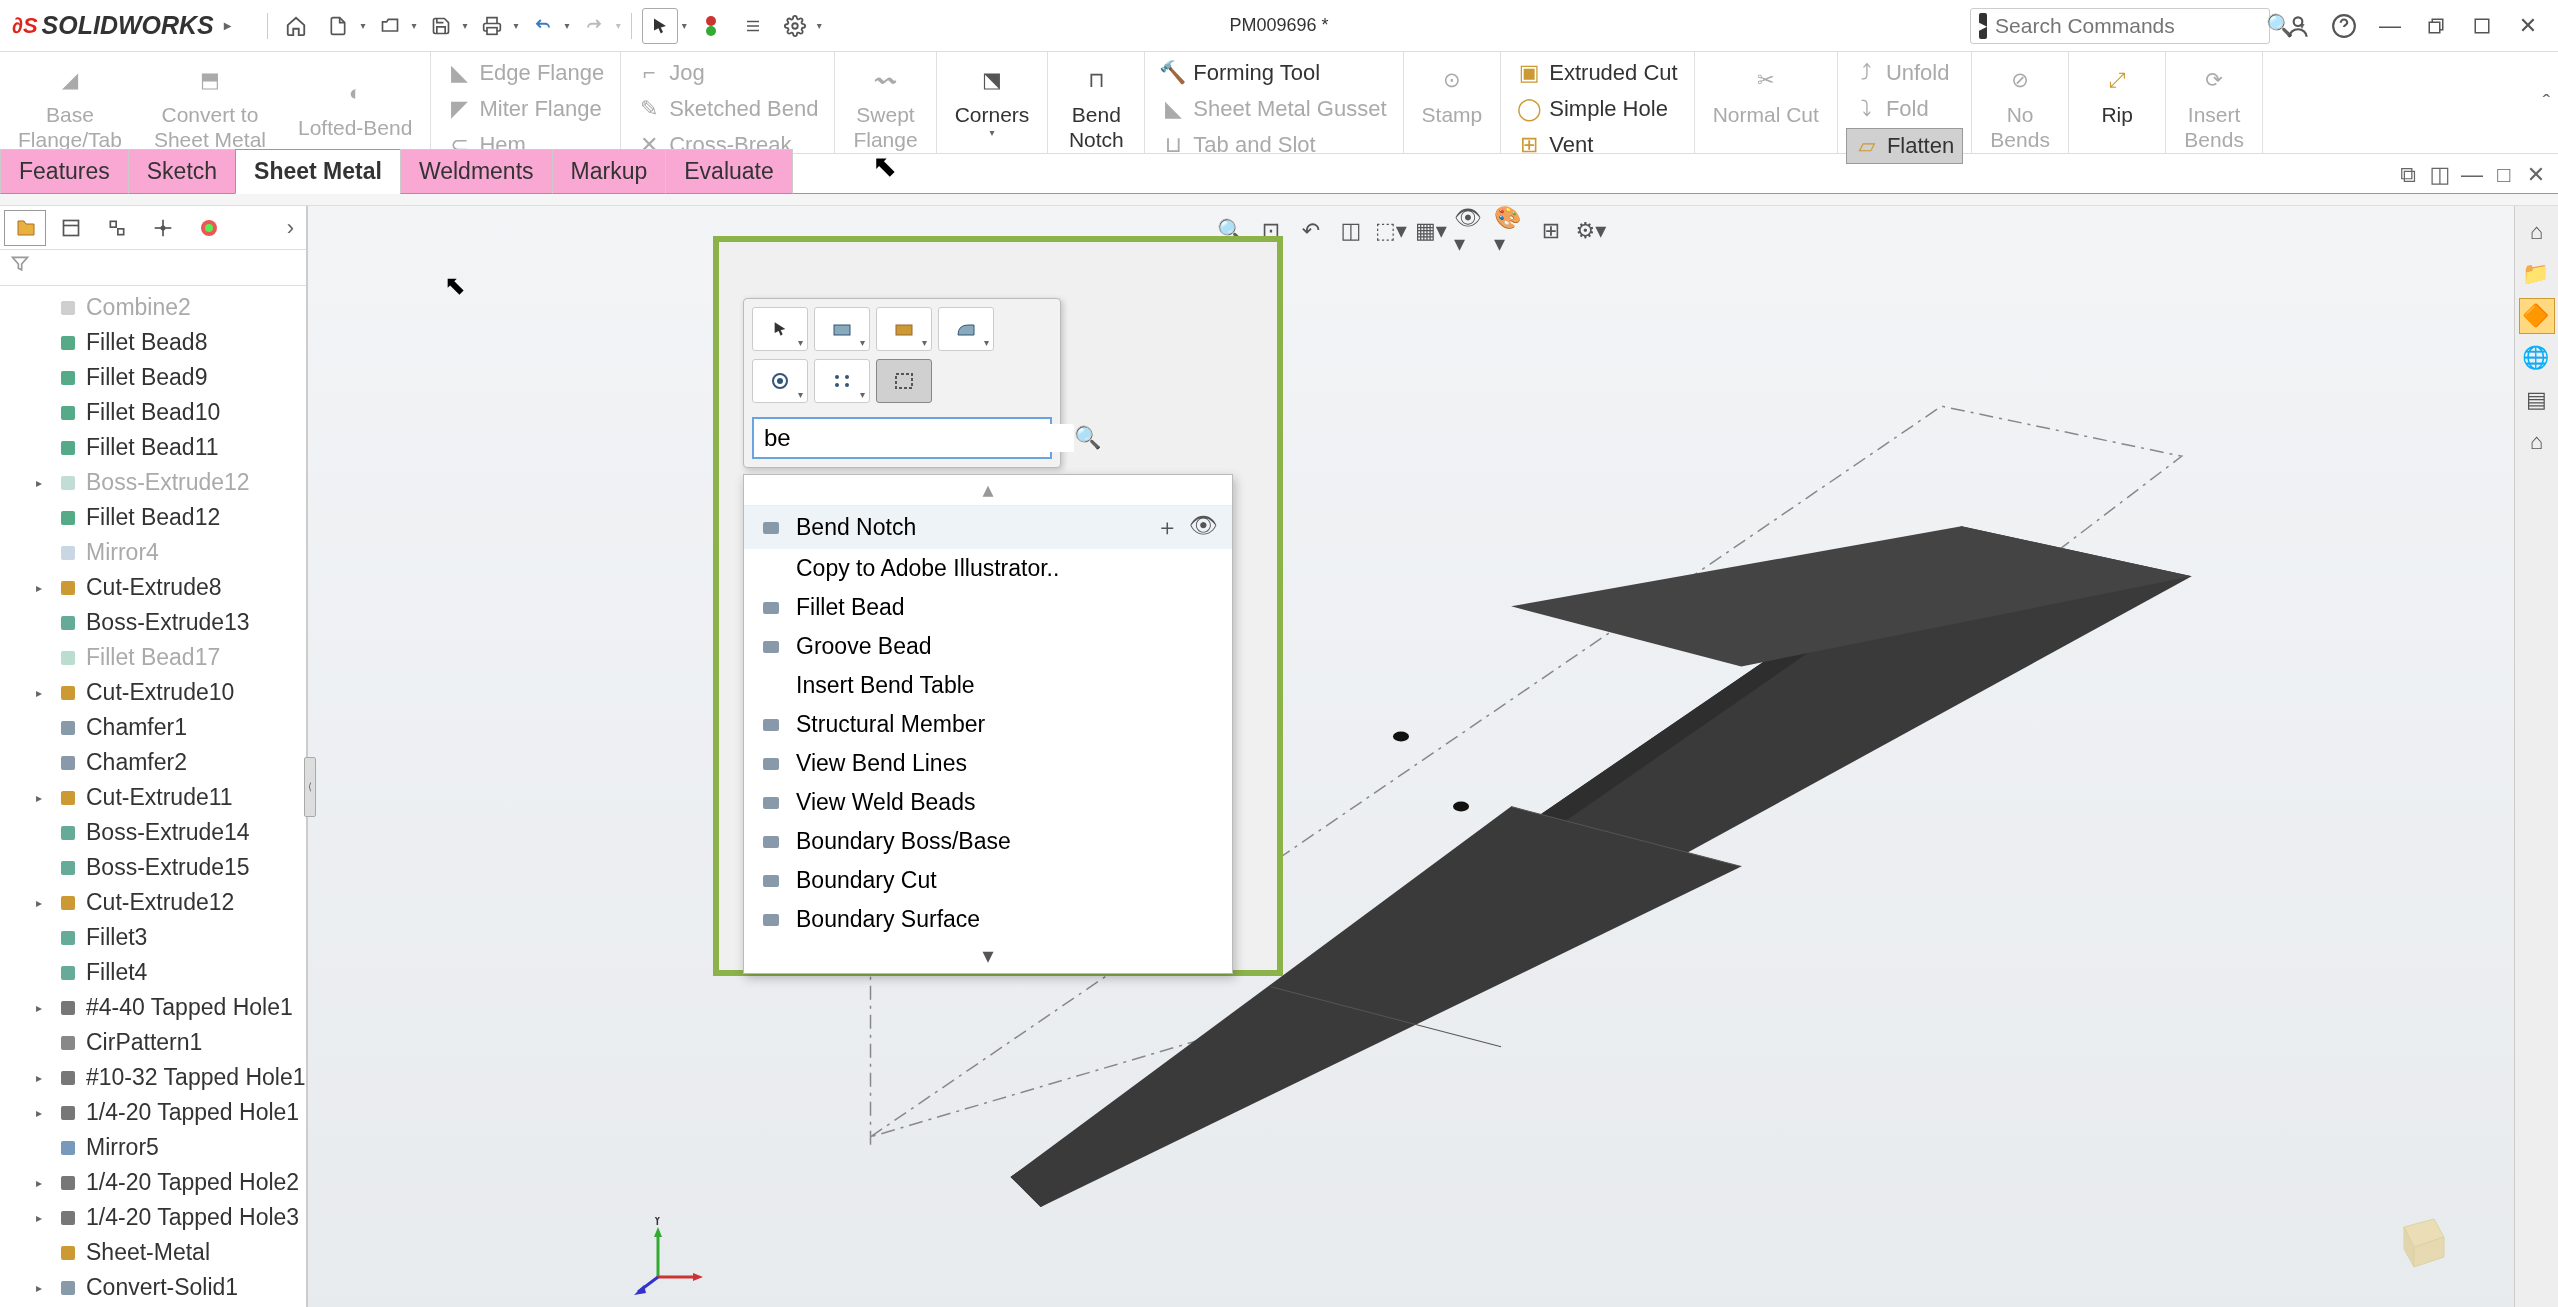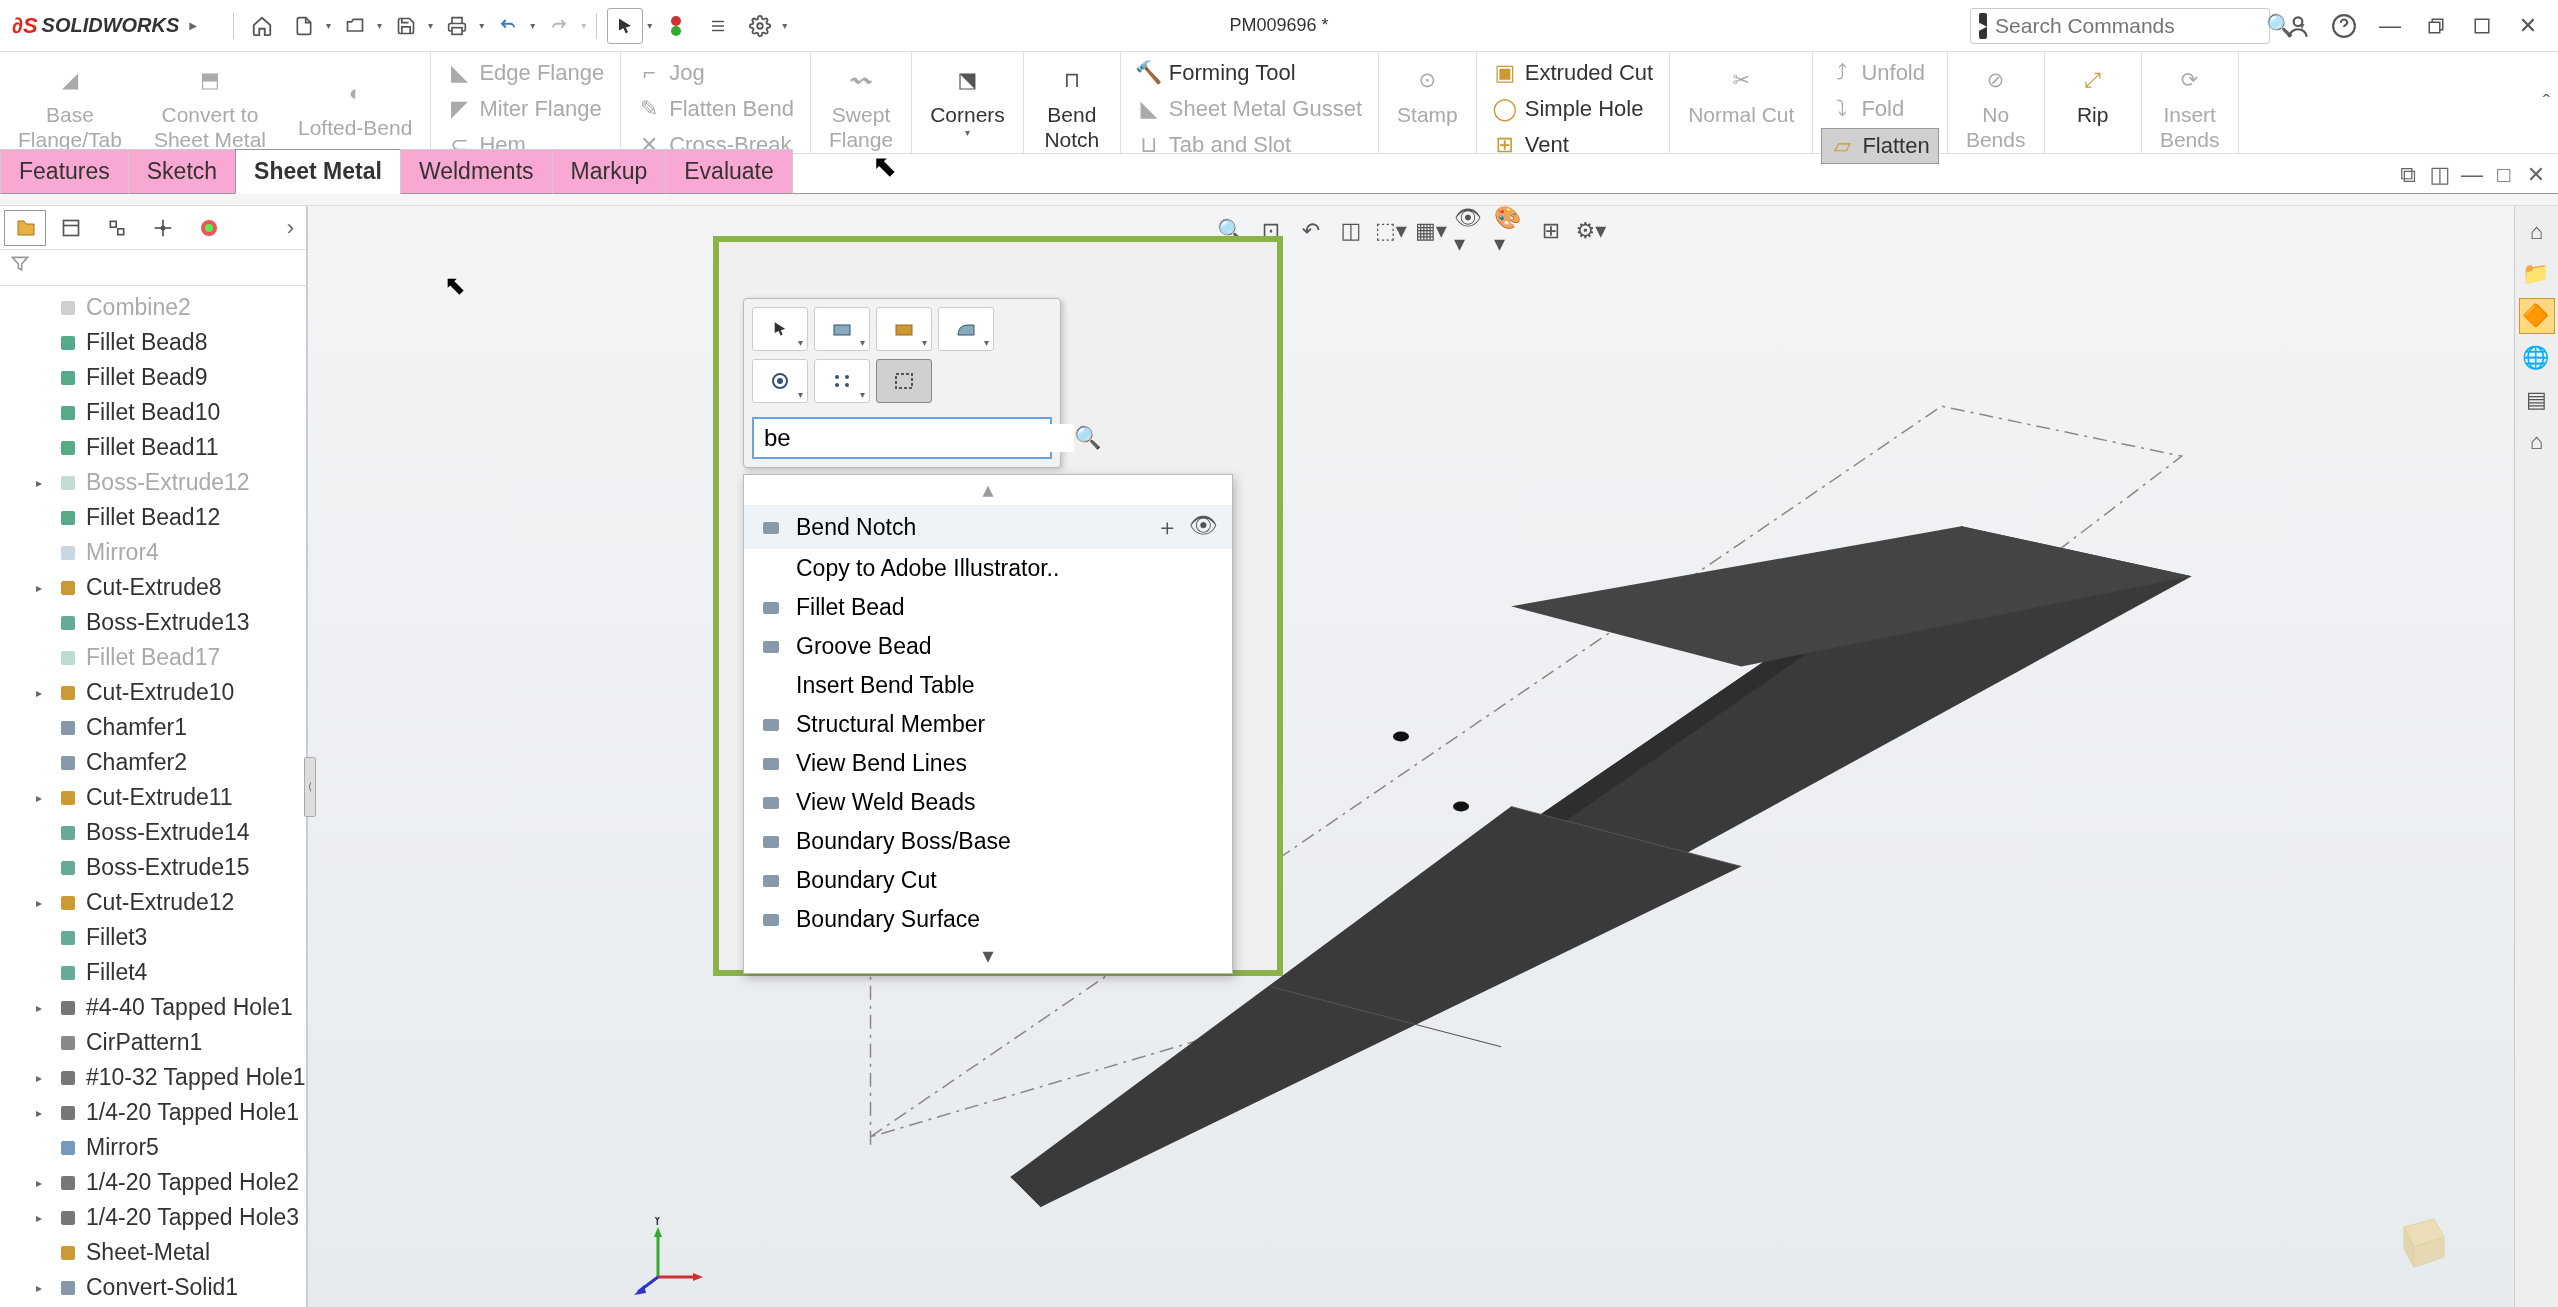--- a/index.html
+++ b/index.html
@@ -1,21 +1,21 @@
 <!DOCTYPE html>
 <html><head>
 <meta charset="utf-8">
 <style>
 * { margin: 0; padding: 0; box-sizing: border-box; font-family: "Segoe UI", Arial, sans-serif; }
 body { background: #fff; overflow: hidden; width: 2558px; height: 1307px; position: relative; font-size: 22px; transform-origin: top left; }
 
 
 .titlebar { height: 52px; background: #fff; display: flex; align-items: center; border-bottom: 1px solid #ddd; }
 .logo { display: flex; align-items: center; padding: 0 12px; }
-.logo-text { font-weight: bold; font-style: italic; font-size: 20px; color: #333; margin-left: 4px; }
+.logo-text { font-weight: bold; font-style: italic; font-size: 25px; color: #333; margin-left: 4px; }
 .logo-ds { color: #e2231a; font-weight: bold; font-style: italic; font-size: 22px; }
 .qat { display: flex; align-items: center; gap: 6px; margin-left: 20px; }
 .qat-btn { width: 36px; height: 36px; display: flex; align-items: center; justify-content: center; border-radius: 3px; cursor: pointer; }
 .qat-sep { width: 1px; height: 26px; background: #ccc; margin: 0 4px; }
 .dropdown-arrow { font-size: 10px; color: #666; margin-left: -2px; }
 .doc-title { position: absolute; left: 50%; transform: translateX(-50%); font-size: 18px; color: #333; }
 .title-right { margin-left: auto; display: flex; align-items: center; gap: 10px; padding-right: 12px; }
 .search-box { display: flex; align-items: center; border: 1px solid #ccc; border-radius: 3px; height: 36px; padding: 0 8px; width: 300px; }
 .search-cmd-icon { width: 26px; height: 26px; background: #333; color: #fff; display: flex; align-items: center; justify-content: center; font-size: 16px; border-radius: 2px; margin-right: 8px; }
 .search-input { border: none; outline: none; flex: 1; font-size: 21px; color: #999; }
@@ -259,21 +259,21 @@
     </div>
   </div>
   <div class="ribbon-group">
     <div class="ribbon-small-col">
       <div class="ribbon-small">
           <span class="icon">⌐</span>
           <span>Jog</span>
         </div>
       <div class="ribbon-small">
           <span class="icon">✎</span>
-          <span>Flatten Bend</span>
+          <span>Sketched Bend</span>
         </div>
       <div class="ribbon-small">
           <span class="icon">✕</span>
           <span>Cross-Break</span>
         </div>
     </div>
   </div>
   <div class="ribbon-group">
     <div class="ribbon-big">
         <div class="icon">〰</div>

